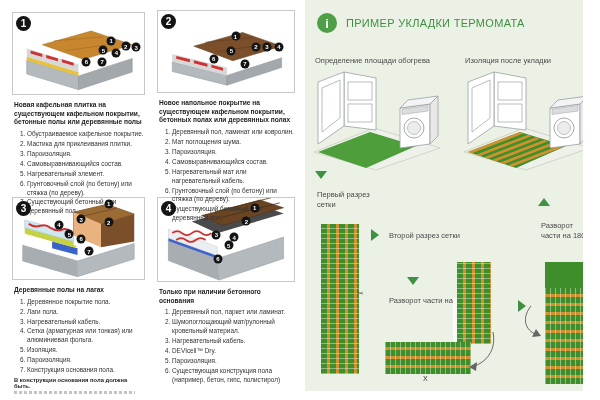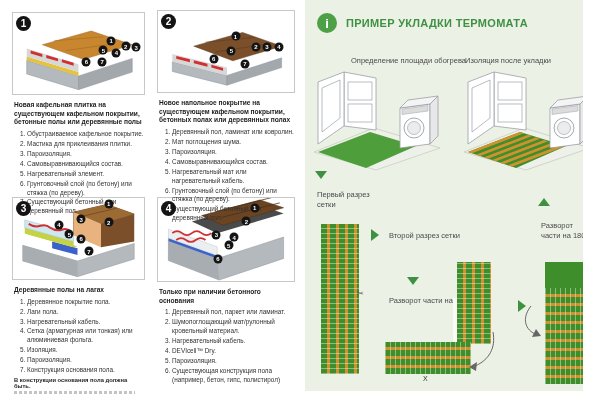--- a/index.html
+++ b/index.html
@@ -30,23 +30,23 @@
   .footnote { font-size: 5.8px; font-weight: bold; color: #1d1d1d; margin-top: 2px; }
   .blurline { height: 3px; margin-top: 2px; width: 92%;
               background: repeating-linear-gradient(90deg, #c4c4c4 0 3px, transparent 3px 5px); }
 
   
   .right-panel { position: absolute; left: 305px; top: 0; width: 278px; height: 391px;
                  background: #ecf1e6; overflow: hidden; }
   .rp-header { position: absolute; left: 12px; top: 13px; display: flex; align-items: center; gap: 9px; }
   .info-circle { width: 20px; height: 20px; border-radius: 50%; background: #4da046; color: #fff;
                  font-weight: bold; font-size: 13px; display: flex; align-items: center; justify-content: center; }
-  .rp-title { color: #3e9142; font-size: 11px; font-weight: bold; letter-spacing: 0.3px; }
+  .rp-title { color: #3e9142; font-size: 11px; font-weight: normal; letter-spacing: 0.3px; }
   .rp-cap { position: absolute; font-size: 7.5px; color: #4a4a4a; }
-  .cap-area { left: 10px; top: 56px; margin-left: 36px; }
+  .cap-area { left: 10px; top: 56px; }
   .cap-laid { left: 160px; top: 56px; }
   .room { position: absolute; width: 140px; height: 105px; }
   .room1 { left: 5px; top: 66px; }
   .room2 { left: 155px; top: 66px; }
 
   .rp-step { position: absolute; font-size: 7.5px; line-height: 1.35; color: #4a4a4a; }
   .lbl-cut1 { left: 12px; top: 190px; width: 62px; }
   .lbl-cut2 { left: 84px; top: 231px; width: 100px; }
   .lbl-90   { left: 84px; top: 296px; width: 78px; }
   .lbl-180  { left: 236px; top: 221px; width: 50px; }

